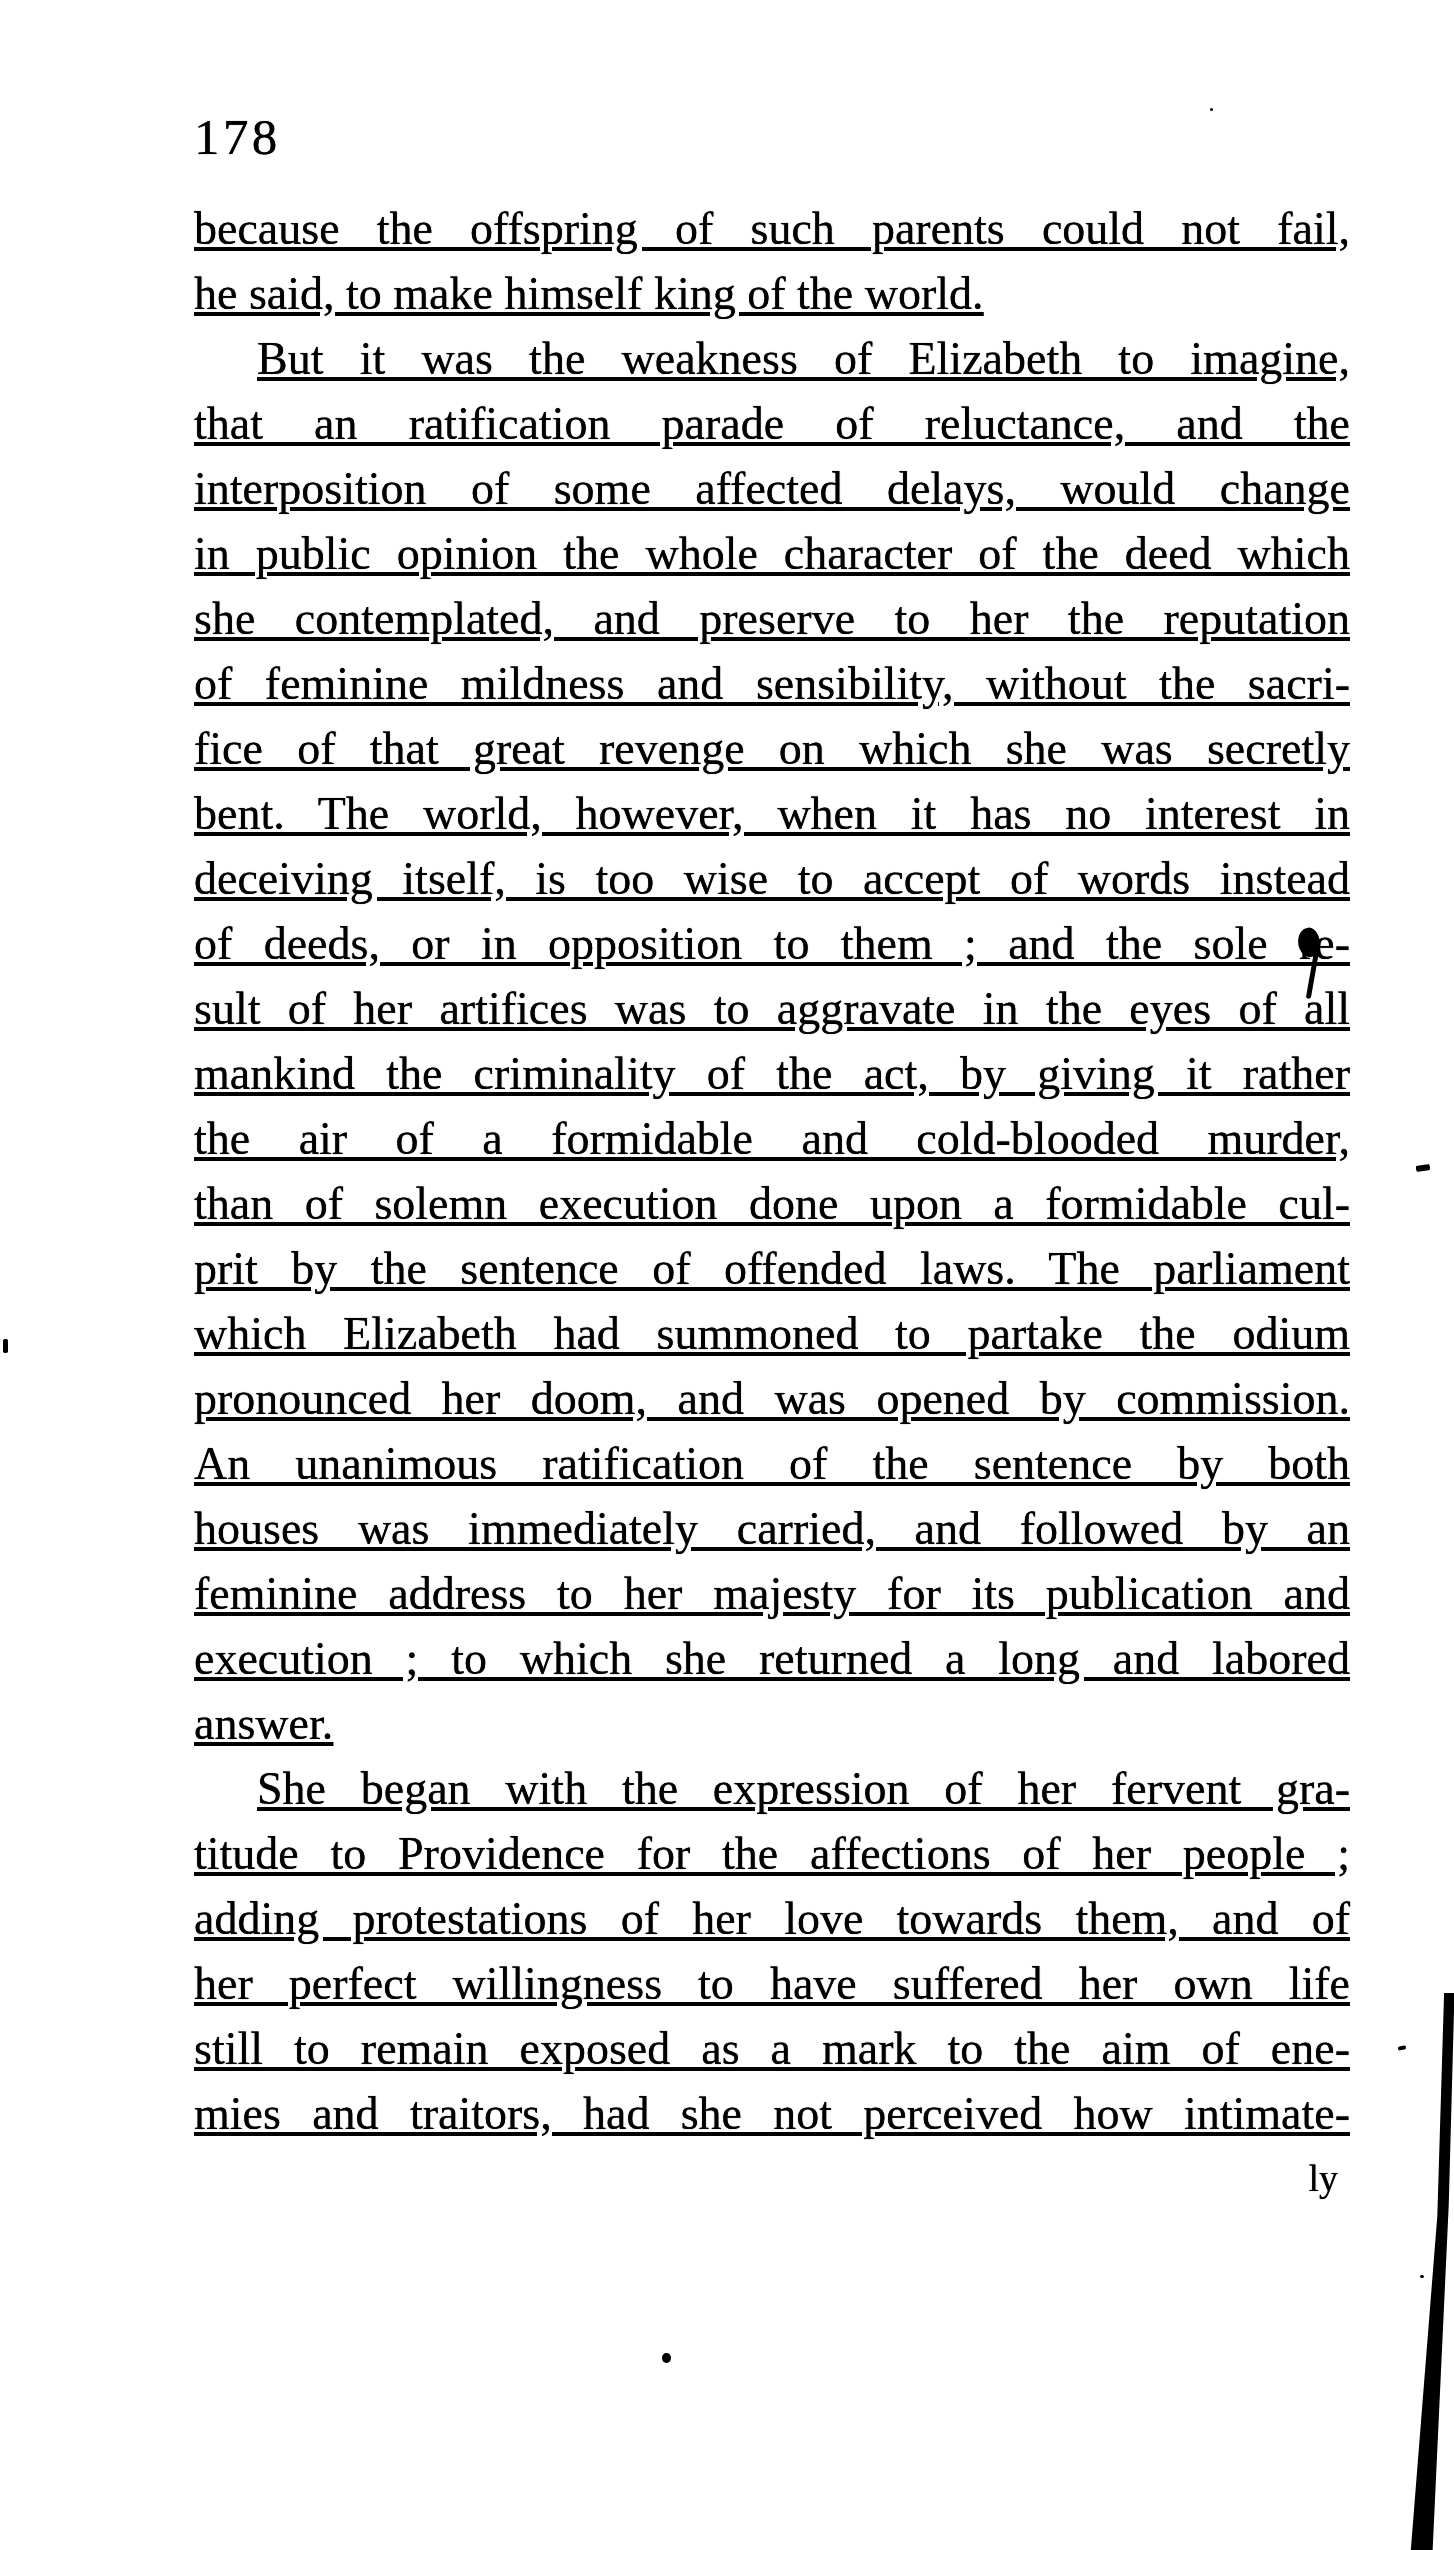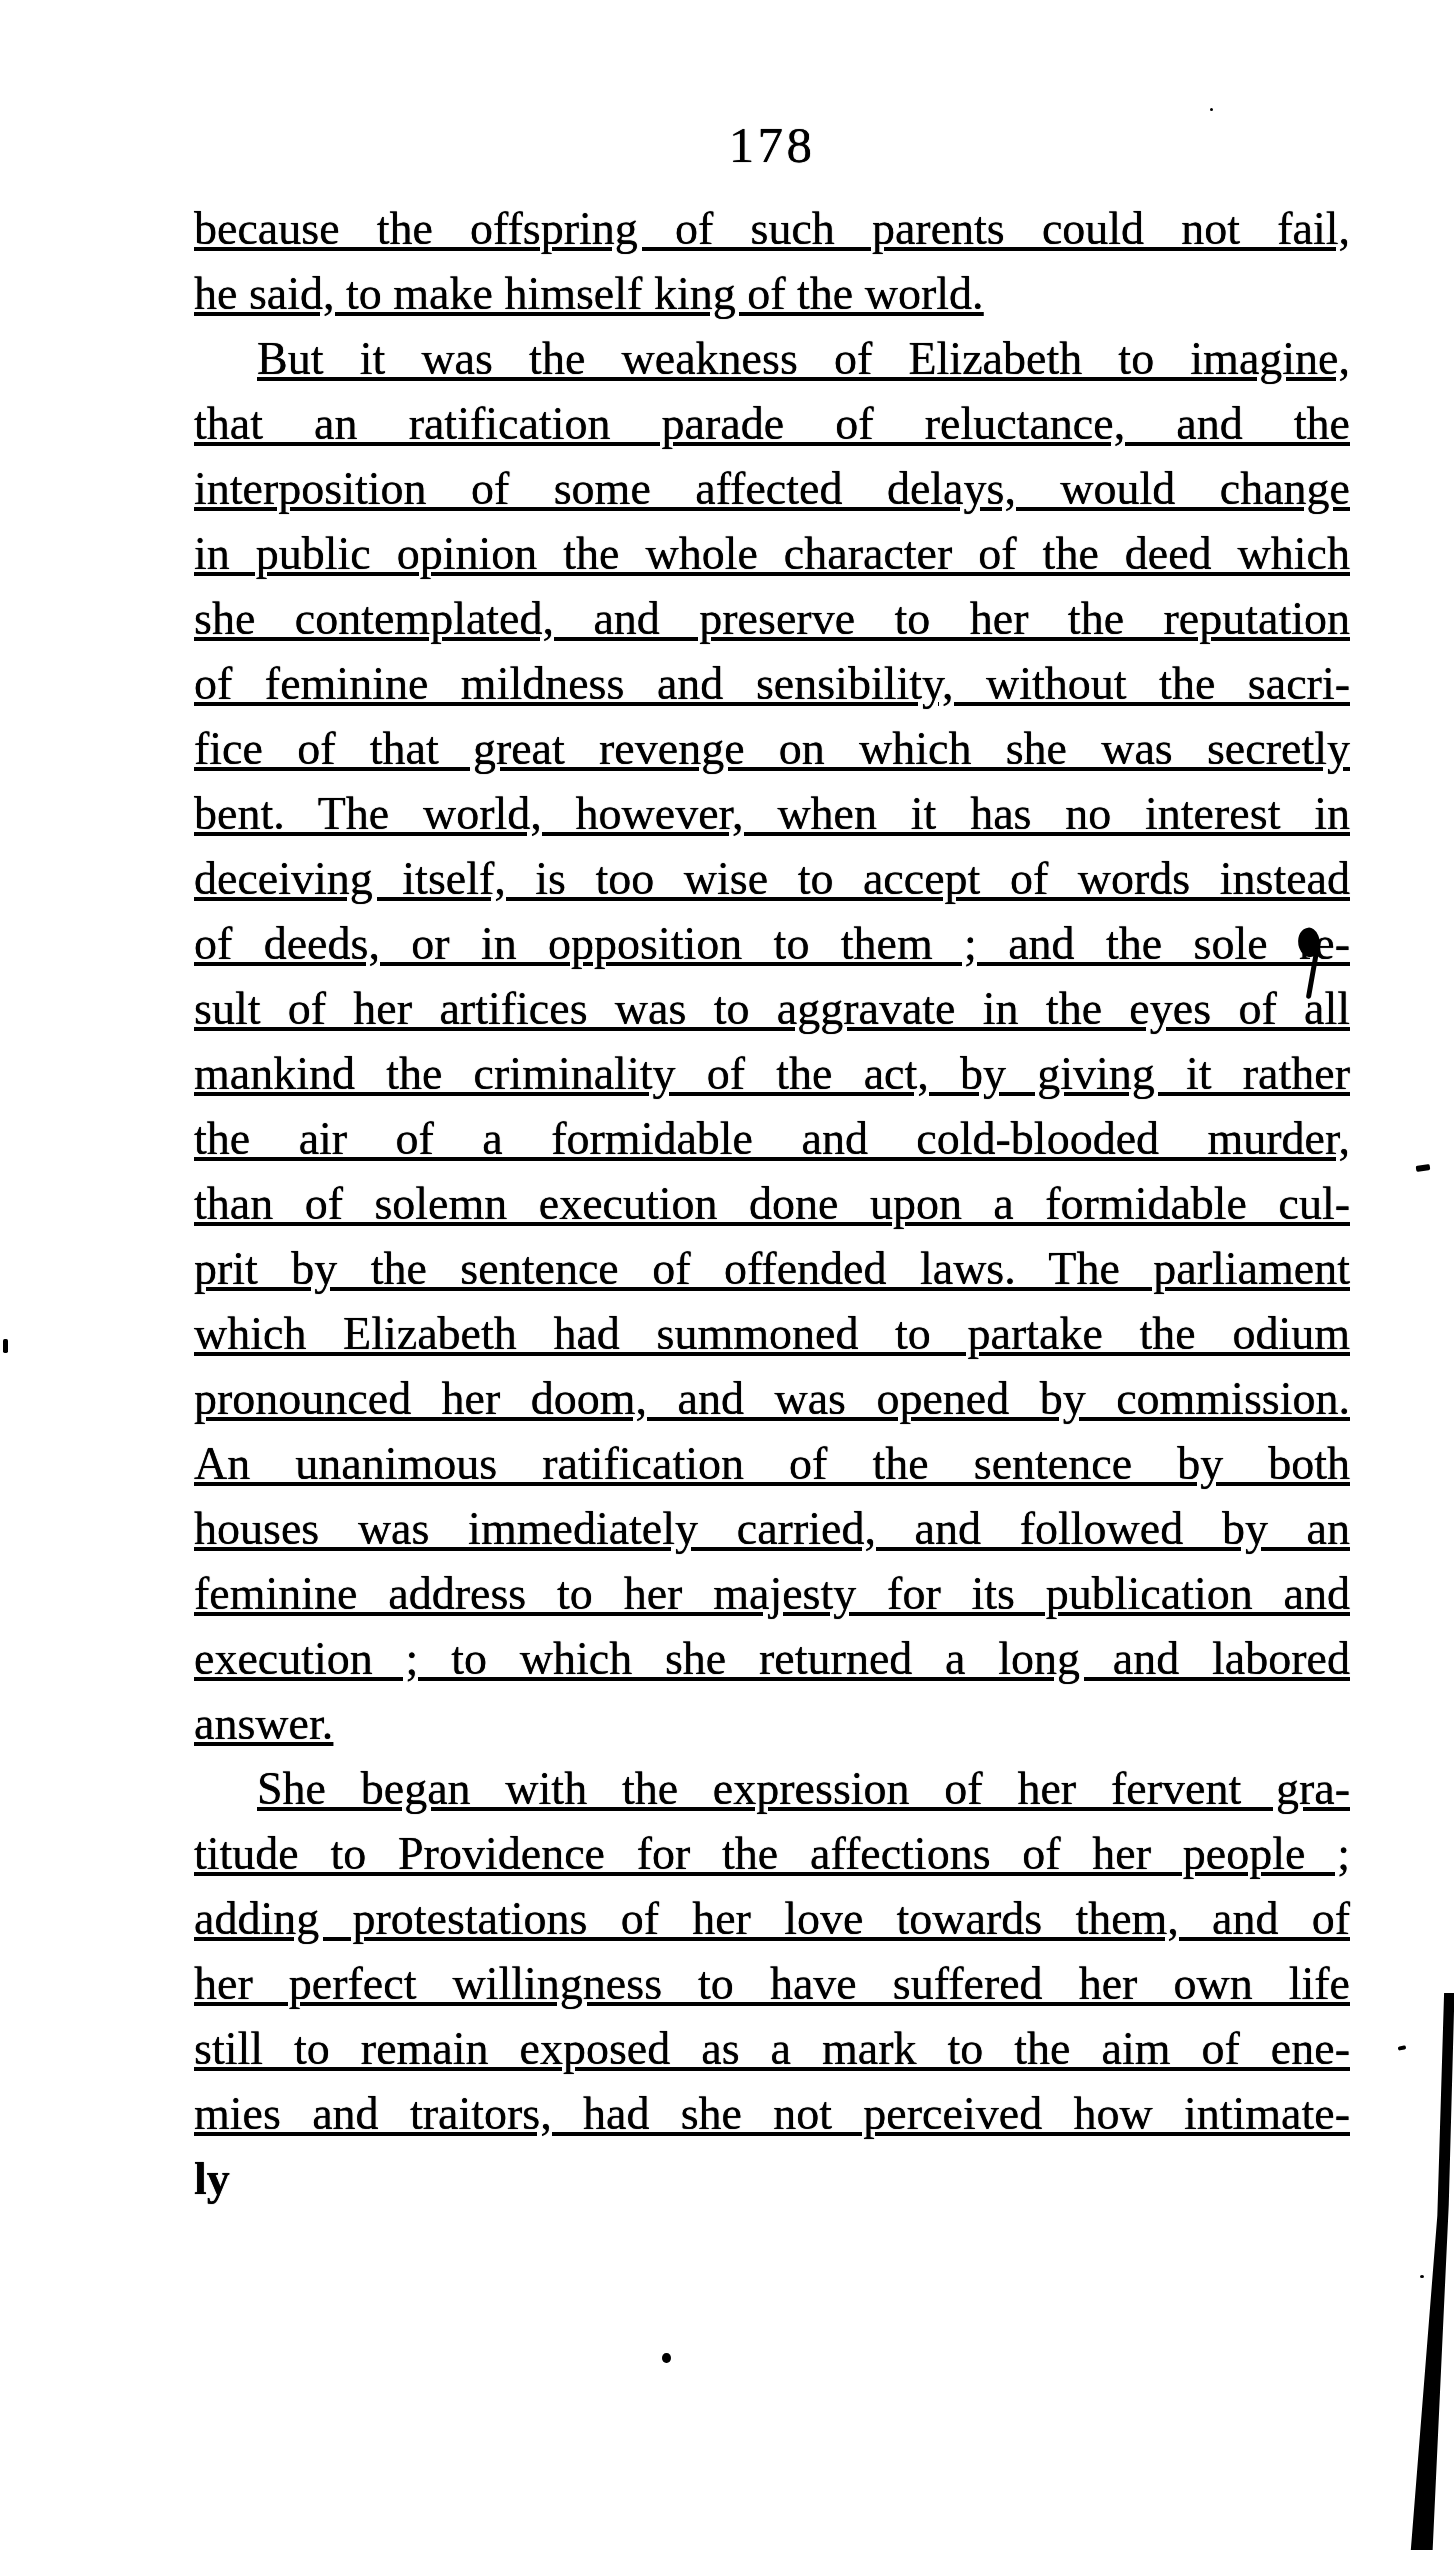--- a/index.html
+++ b/index.html
@@ -16,23 +16,23 @@
     color: #000000;
   }
   .scan-page {
     position: absolute;
     inset: 0;
     background: #ffffff;
   }
   .page-number {
     position: absolute;
     left: 194px;
-    top: 120px;
+    top: 112px;
     width: 1156px;
-    text-align: center;
+    text-align: left;
     font-size: 51px;
     line-height: 51px;
     letter-spacing: 3.4px;
     text-shadow: 0 0 0.8px #000;
     font-family: Liberation Serif, serif;
   }
   .text-block {
     position: absolute;
     left: 194px;
     top: 196px;
@@ -47,25 +47,24 @@
     text-justify: inter-word;
     text-shadow: 0 0 0.8px #000;
     white-space: normal;
     text-decoration: underline;
   }
   .line.indent { text-indent: 63px; }
   .line.para-end { text-align-last: left; }
   .catchword-line {
     height: 65px;
     line-height: 65px;
-    font-size: 46px;
-    text-align: left;
+    font-size: 38px;
+    text-align: right;
     padding-right: 12px;
     text-shadow: 0 0 0.8px #000;
-    font-weight: bold;
   }
   
   .artifact { position: absolute; background: #000; }
   .ink-bar {
     left: 1403px; top: 1993px; width: 52px; height: 557px;
     clip-path: polygon(79% 0%, 99% 0%, 88% 38%, 57% 100%, 15% 100%, 66% 40%);
   }
   .speck-top-right   { left: 1210px; top: 108px;  width: 3.4px;  height: 3.4px;  border-radius: 50%; }
   .speck-left-margin { left: 3.4px;    top: 1339px; width: 4.2px;  height: 13.5px; border-radius: 1.7px; }
   .dash-right-margin { left: 1416px; top: 1165px; width: 13.5px; height: 6px;  border-radius: 1.7px; transform: rotate(-8deg); }

